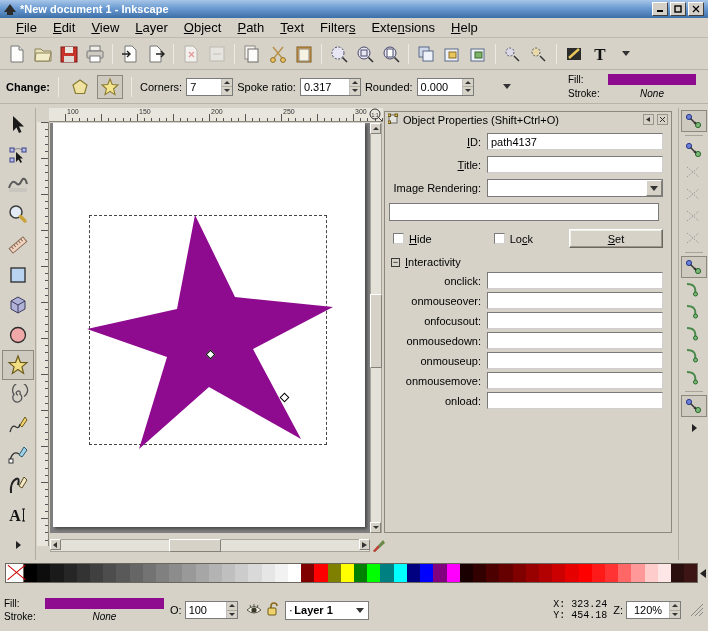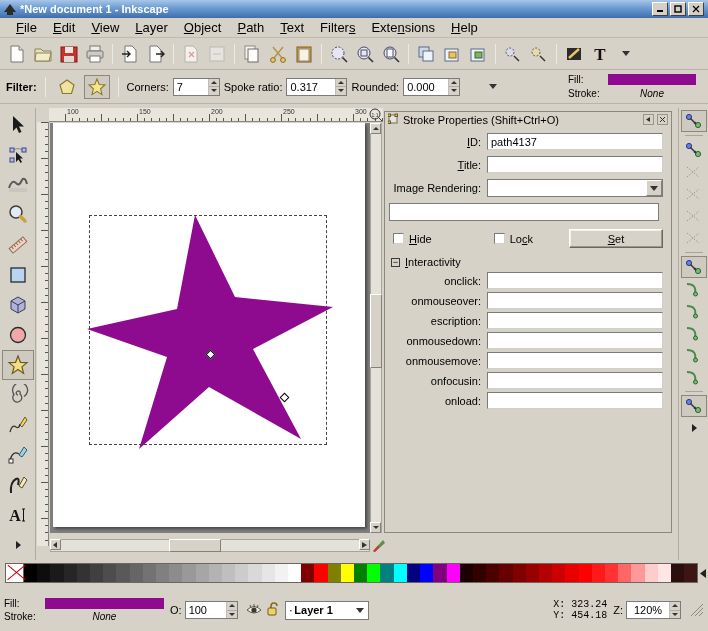--- a/index.html
+++ b/index.html
@@ -424,21 +424,21 @@
       <svg class="ic" viewBox="0 0 20 20">
           <text x="10" y="16" font-family="Liberation Serif, serif" font-size="17" font-weight="bold" text-anchor="middle" fill="#111">T</text>
         </svg>
     </div>
     <div class="tb-item">
       <div class="tri-d"></div>
     </div>
   </div>
 
   <div class="optbar">
-    <div class="opt-label">Filter:</div>
+    <div class="opt-label">Change:</div>
     <div class="tb-sep"></div>
     <div class="shape-btn">
       <svg width="20" height="20" viewBox="0 0 20 20">
           <polygon points="10,3 17,8 14.5,16.5 5.5,16.5 3,8" fill="#f0e2a0" stroke="#8a7a30" stroke-width="1.2"></polygon>
         </svg>
     </div>
     <div class="shape-btn active">
       <svg width="20" height="20" viewBox="0 0 20 20">
           <polygon points="10,2 12.2,7.5 18,8 13.6,11.8 15,17.6 10,14.4 5,17.6 6.4,11.8 2,8 7.8,7.5" fill="#f5e58f" stroke="#8a7a30" stroke-width="1.1"></polygon>
         </svg>
@@ -759,21 +759,21 @@
     <div class="dialog">
       <div class="dlg-title">
         <span>
           <svg width="12" height="12" viewBox="0 0 12 12">
               <rect x="1" y="2" width="8" height="8" fill="#e6e4de" stroke="#6a6a6a"></rect>
               <rect x="0" y="1" width="2.5" height="2.5" fill="#e8c65c" stroke="#6a5a1a"></rect>
               <rect x="7" y="1" width="2.5" height="2.5" fill="#e8c65c" stroke="#6a5a1a"></rect>
               <rect x="0" y="8" width="2.5" height="2.5" fill="#e8c65c" stroke="#6a5a1a"></rect>
             </svg>
         </span>
-        <span>Stroke Properties (Shift+Ctrl+O)</span>
+        <span>Object Properties (Shift+Ctrl+O)</span>
         <span class="tcons">
           <span class="tcon">
             <svg width="7" height="7" viewBox="0 0 7 7">
                 <polygon points="5,1 5,6 1,3.5" fill="#333"></polygon>
               </svg>
           </span>
           <span class="tcon">
             <svg width="7" height="7" viewBox="0 0 7 7">
                 <path d="M1 1 L6 6 M6 1 L1 6" stroke="#333" stroke-width="1"></path>
               </svg>
@@ -818,33 +818,33 @@
         <div>
           <div class="erow">
             <div class="el">onclick:</div>
             <div class="tfield"></div>
           </div>
           <div class="erow">
             <div class="el">onmouseover:</div>
             <div class="tfield"></div>
           </div>
           <div class="erow">
-            <div class="el">escription:</div>
+            <div class="el">onfocusout:</div>
             <div class="tfield"></div>
           </div>
           <div class="erow">
             <div class="el">onmousedown:</div>
             <div class="tfield"></div>
           </div>
           <div class="erow">
-            <div class="el">onmousemove:</div>
+            <div class="el">onmouseup:</div>
             <div class="tfield"></div>
           </div>
           <div class="erow">
-            <div class="el">onfocusin:</div>
+            <div class="el">onmousemove:</div>
             <div class="tfield"></div>
           </div>
           <div class="erow">
             <div class="el">onload:</div>
             <div class="tfield"></div>
           </div>
         </div>
       </div>
     </div>
 

